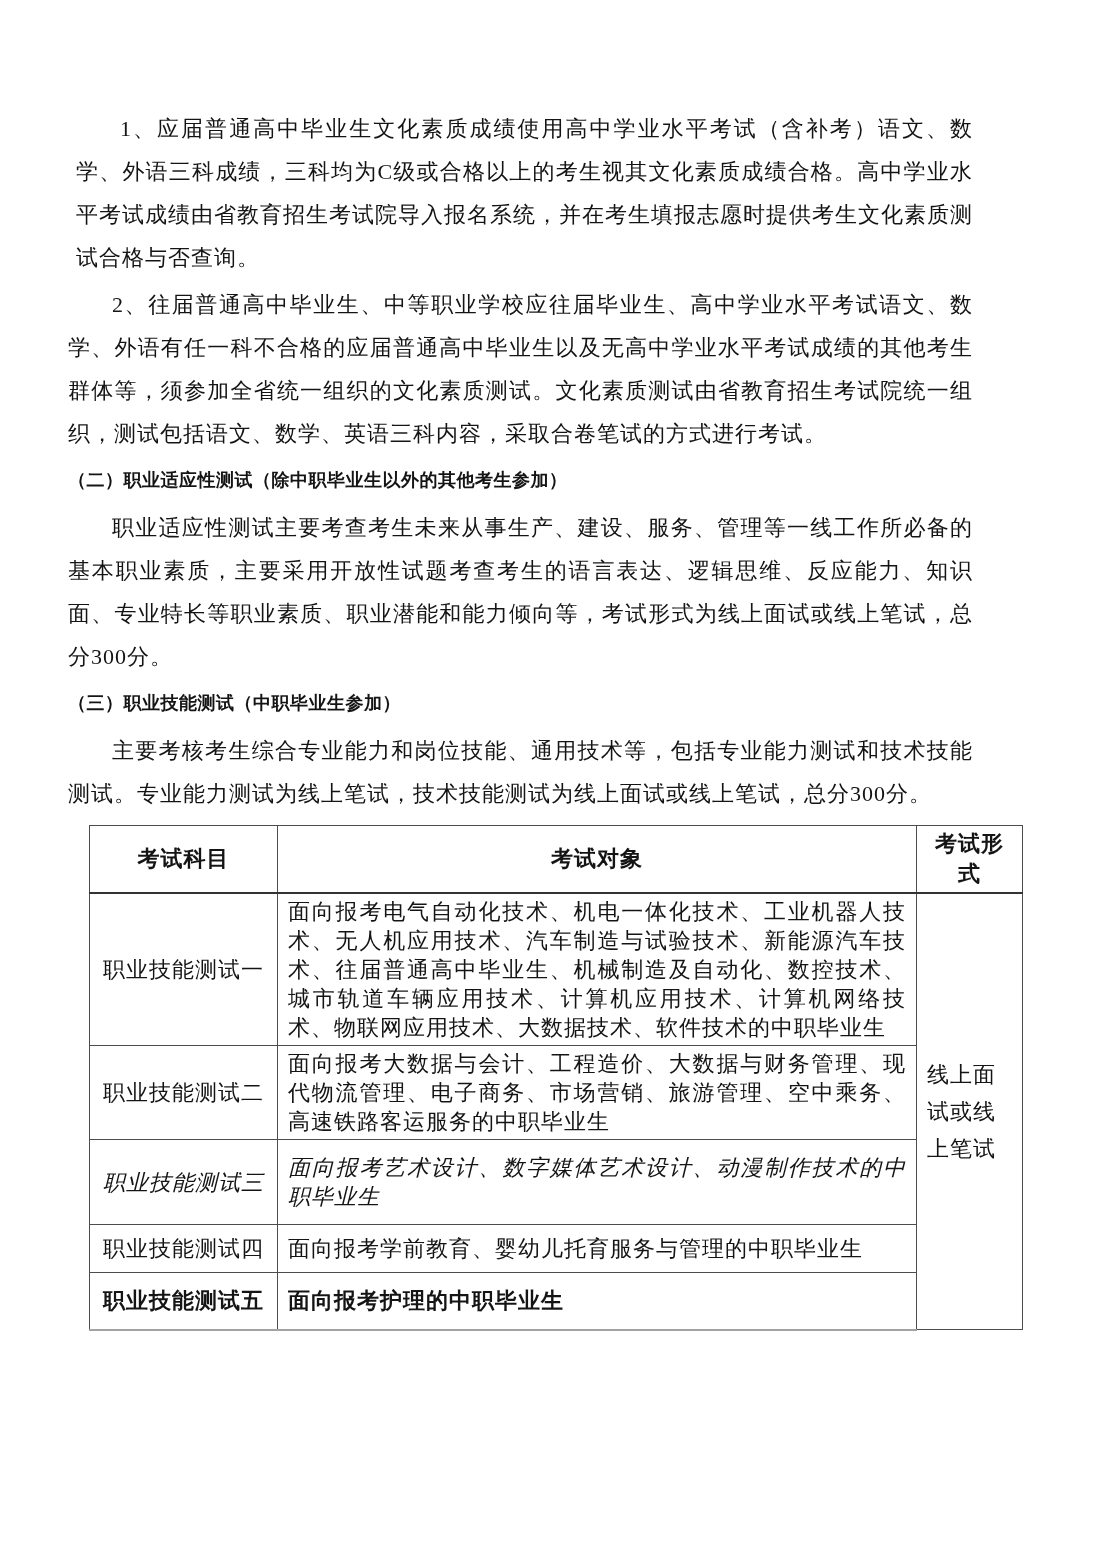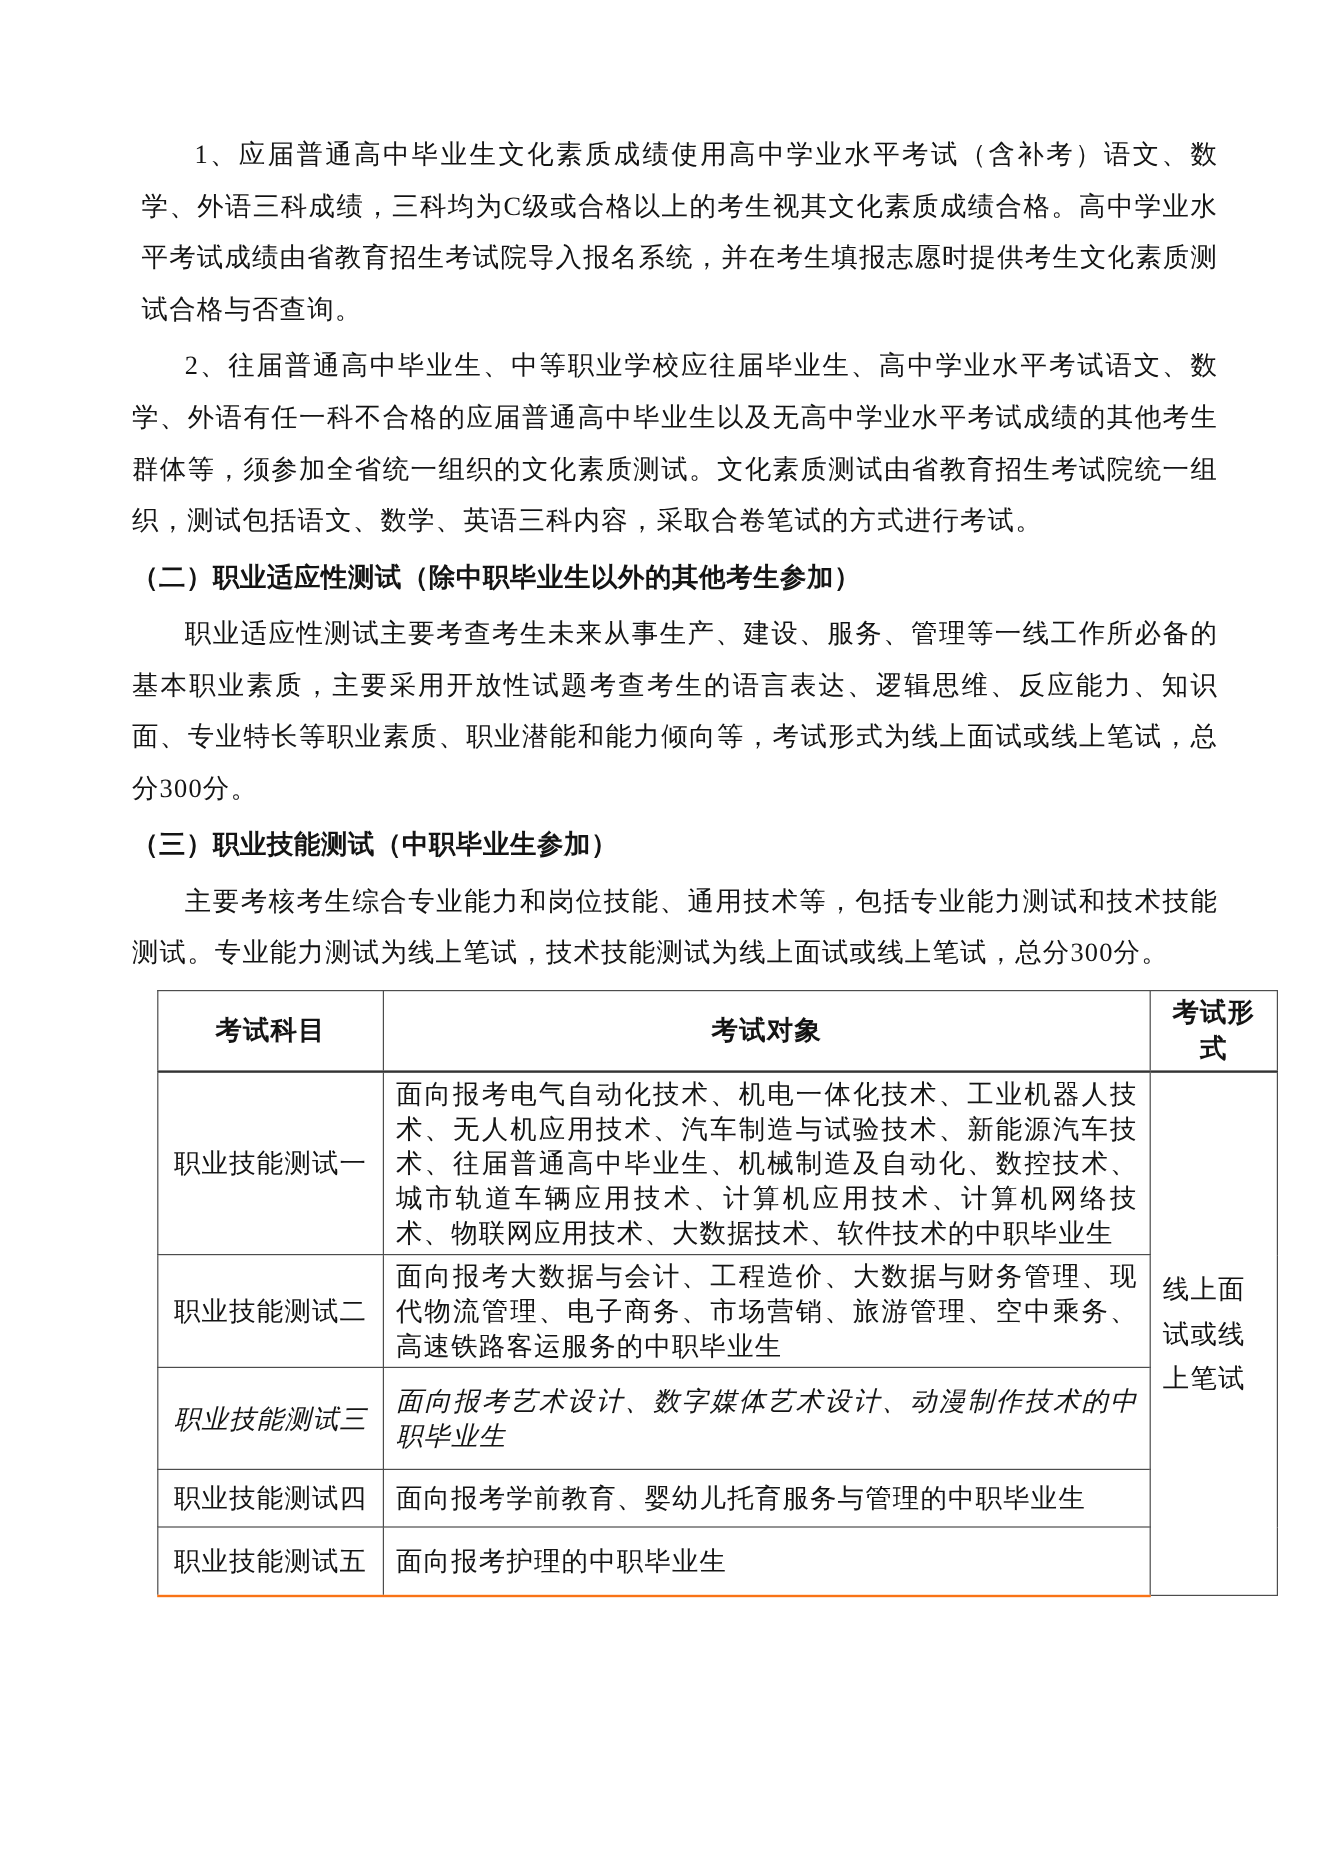--- a/index.html
+++ b/index.html
@@ -11,21 +11,21 @@
     width: 1103px;
     height: 1559px;
     position: relative;
     font-family: "Liberation Serif", "DejaVu Serif", serif;
     color: #141414;
   }
   .page {
     box-sizing: border-box;
     width: 1103px;
     height: 1559px;
-    padding: 107px 63px 0 110px;
+    padding: 107px 63px 0 68px;
     overflow: hidden;
   }
   
   .par {
     width: 905px;
     margin: 0 0 4px 0;
     font-size: 22px;
     line-height: 43px;
     letter-spacing: 1px;
     text-align: justify;
@@ -35,21 +35,21 @@
   .par.first-item {
     width: 897px;
     margin-left: 8px;
   }
   
   .heading {
     width: 905px;
     margin: 4px 0;
     font-family: "Liberation Sans", "DejaVu Sans", sans-serif;
     font-weight: bold;
-    font-size: 22px;
+    font-size: 18px;
     line-height: 43px;
     letter-spacing: 0.5px;
     text-align: left;
   }
   
   table.exam-table {
     border-collapse: collapse;
     table-layout: fixed;
     width: 933px;
     margin: 10px 0 0 21px;
@@ -68,21 +68,22 @@
   }
   table.exam-table { border: 1px solid #3a3a3a; }
   table.exam-table thead th {
     font-family: "Liberation Sans", "DejaVu Sans", sans-serif;
     font-weight: bold;
     text-align: center;
     height: 55px;
     border-bottom: 2px solid #333333;
   }
   table.exam-table tbody tr:last-child td {
-    border-bottom: 2px solid #f97316;
+    border-bottom: 2px solid #a3a3a3;
+    font-weight: bold;
   }
   td.cell-subject {
     text-align: center;
     line-height: 29px;
     padding: 3px 4px;
   }
   td.cell-target {
     text-align: justify;
     text-justify: inter-character;
     line-height: 29px;

